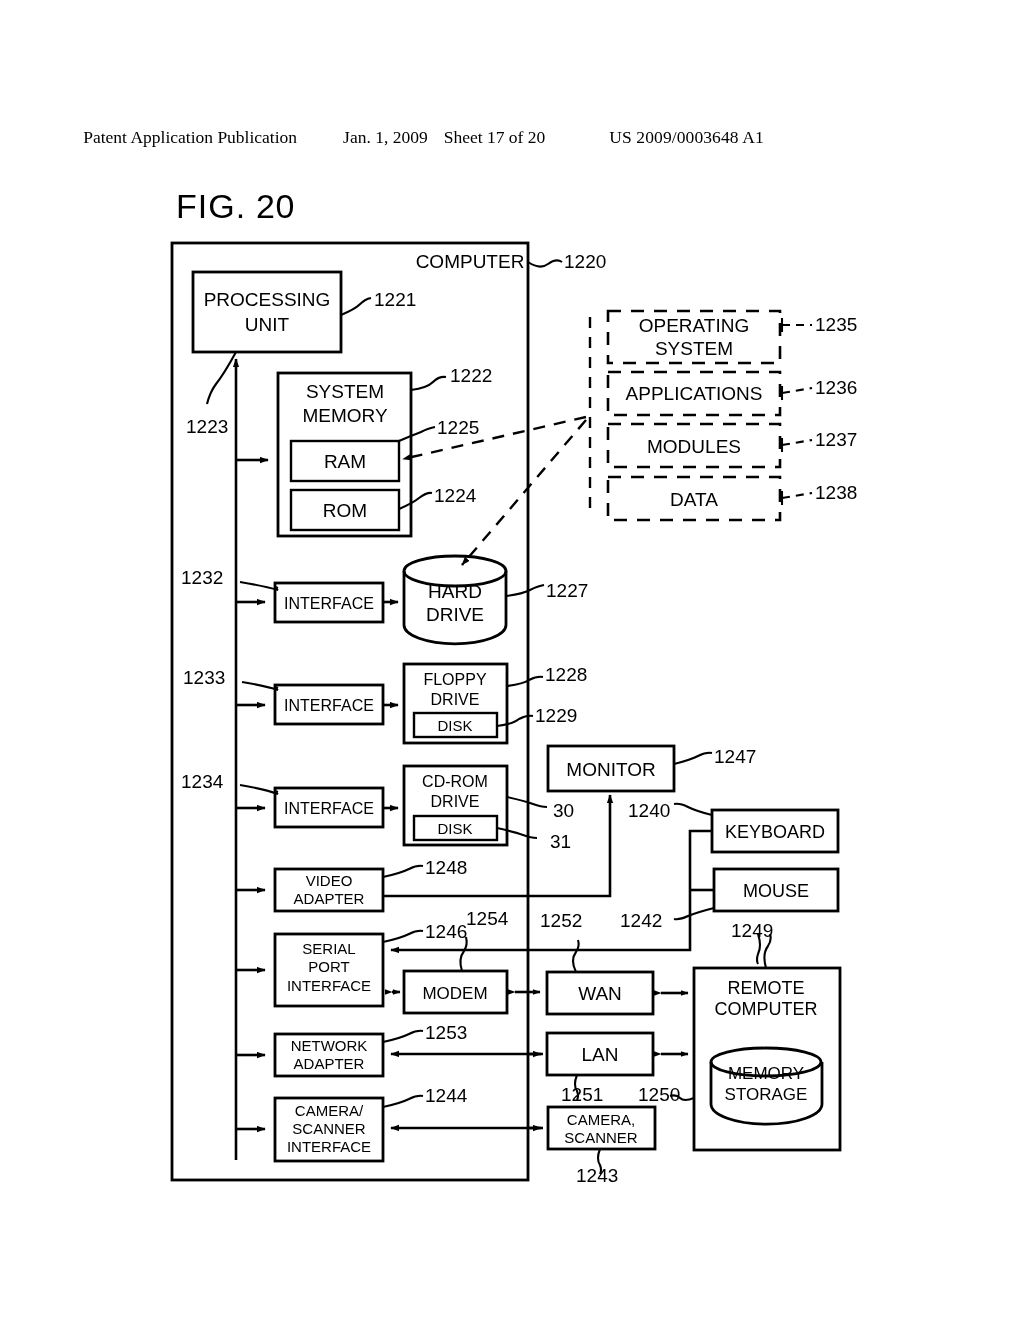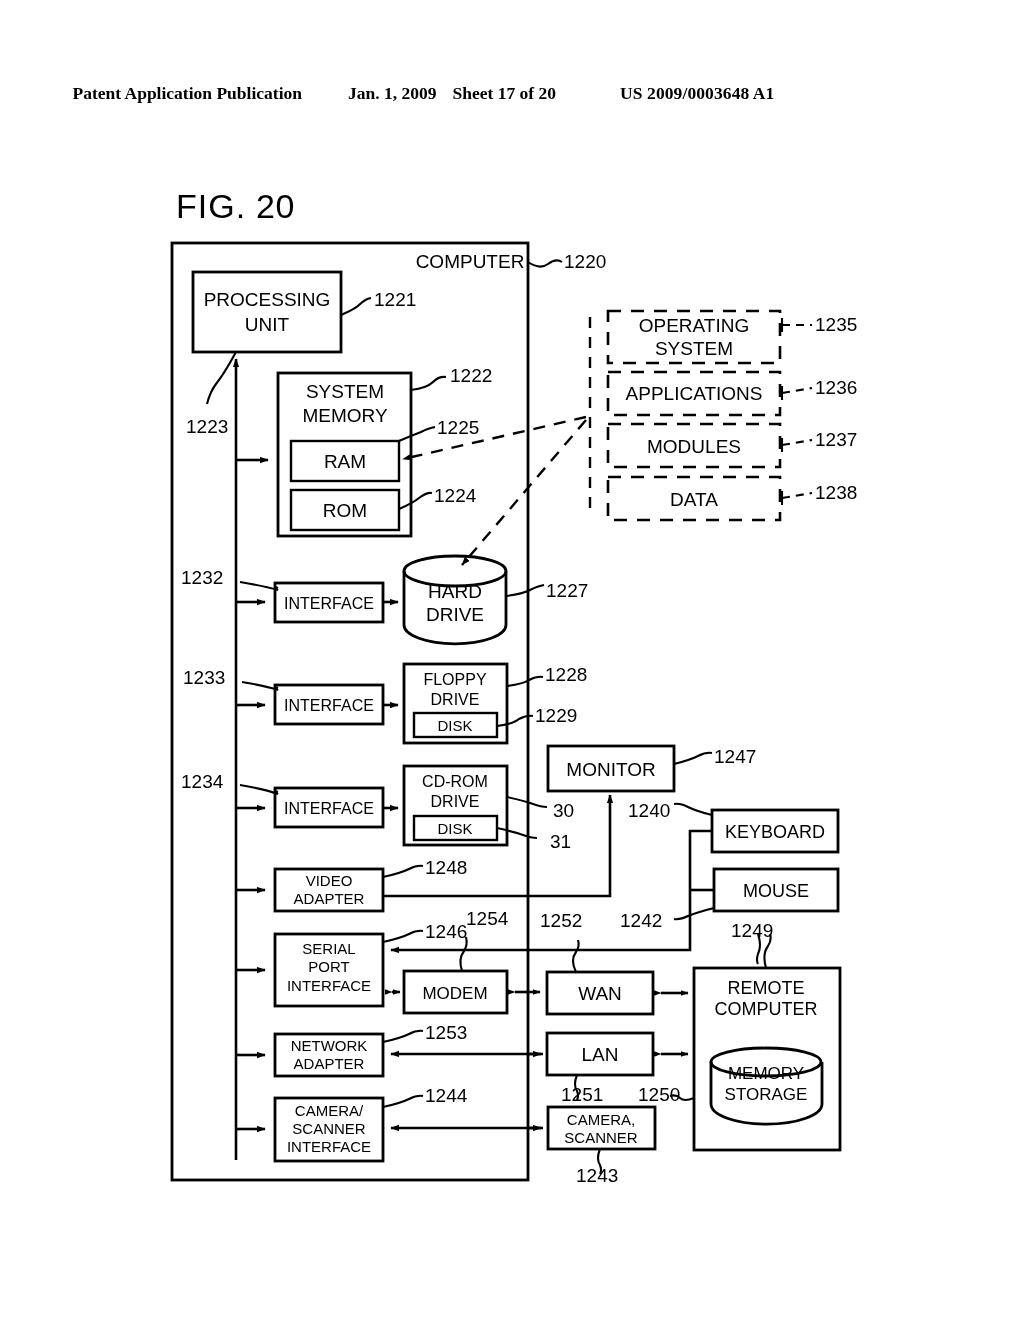--- a/index.html
+++ b/index.html
@@ -3,28 +3,28 @@
 <meta charset="utf-8">
 <style>
   html,body{margin:0;padding:0;background:#ffffff;}
   body{width:1024px;height:1320px;font-family:"Liberation Sans",sans-serif;color:#000;}
   #page{position:relative;width:1024px;height:1320px;overflow:hidden;background:#fff;}
 
   
   #hdr{
     position:absolute;left:0;top:83px;width:847px;
     font-family:"Liberation Serif",serif;
-    font-weight:700;font-size:17.5px;color:#000;
+    font-weight:400;font-size:17.5px;color:#000;
     display:flex;justify-content:center;align-items:flex-end;
     white-space:nowrap;
   }
   #hdr .h-pub{margin-right:46px;}
   #hdr .h-date{margin-right:16px;}
   #hdr .h-sheet{margin-right:64px;}
-  #hdr .h-num{letter-spacing:.1px;}
+  #hdr .h-num{letter-spacing:.1px;margin-top:44px;}
 
   
   #figlabel{
     position:absolute;left:176px;top:187px;
     font-size:34px;letter-spacing:.5px;font-family:"Liberation Sans",sans-serif;
   }
   #figlabel .fig-word{letter-spacing:1px;}
 
   svg{display:block;}
   .lbl{font-family:"Liberation Sans",sans-serif;fill:#000;}

